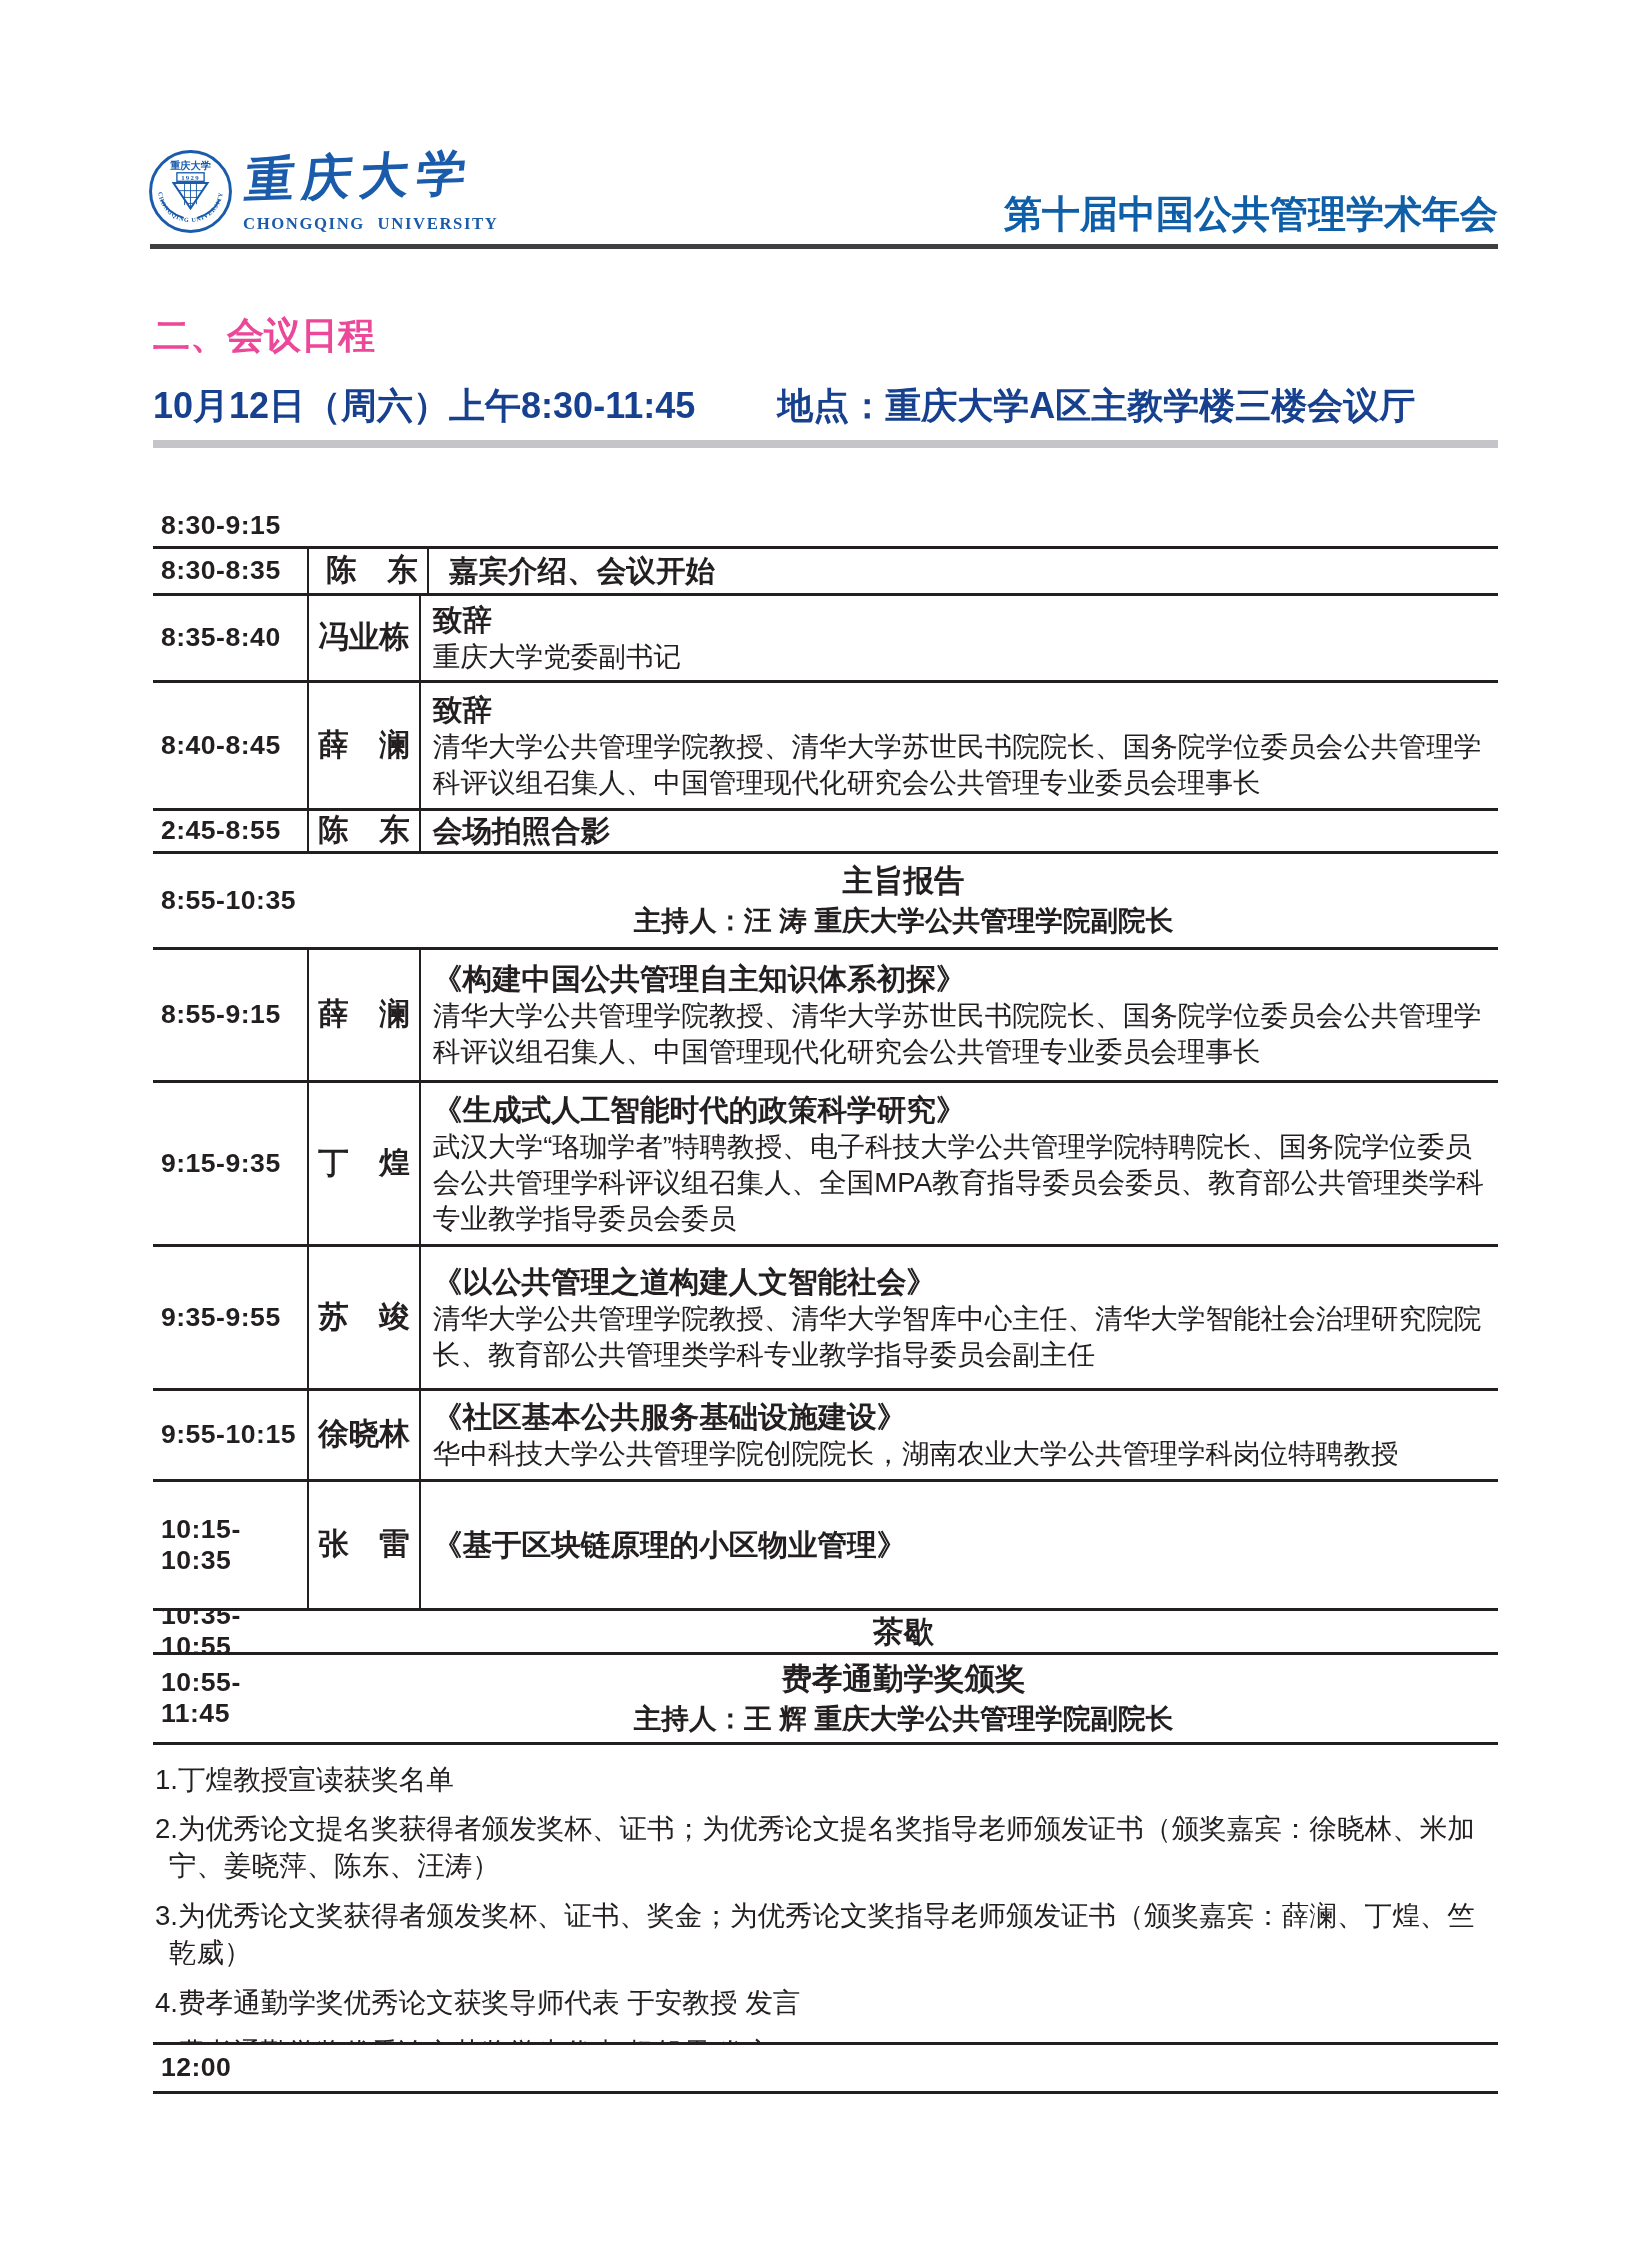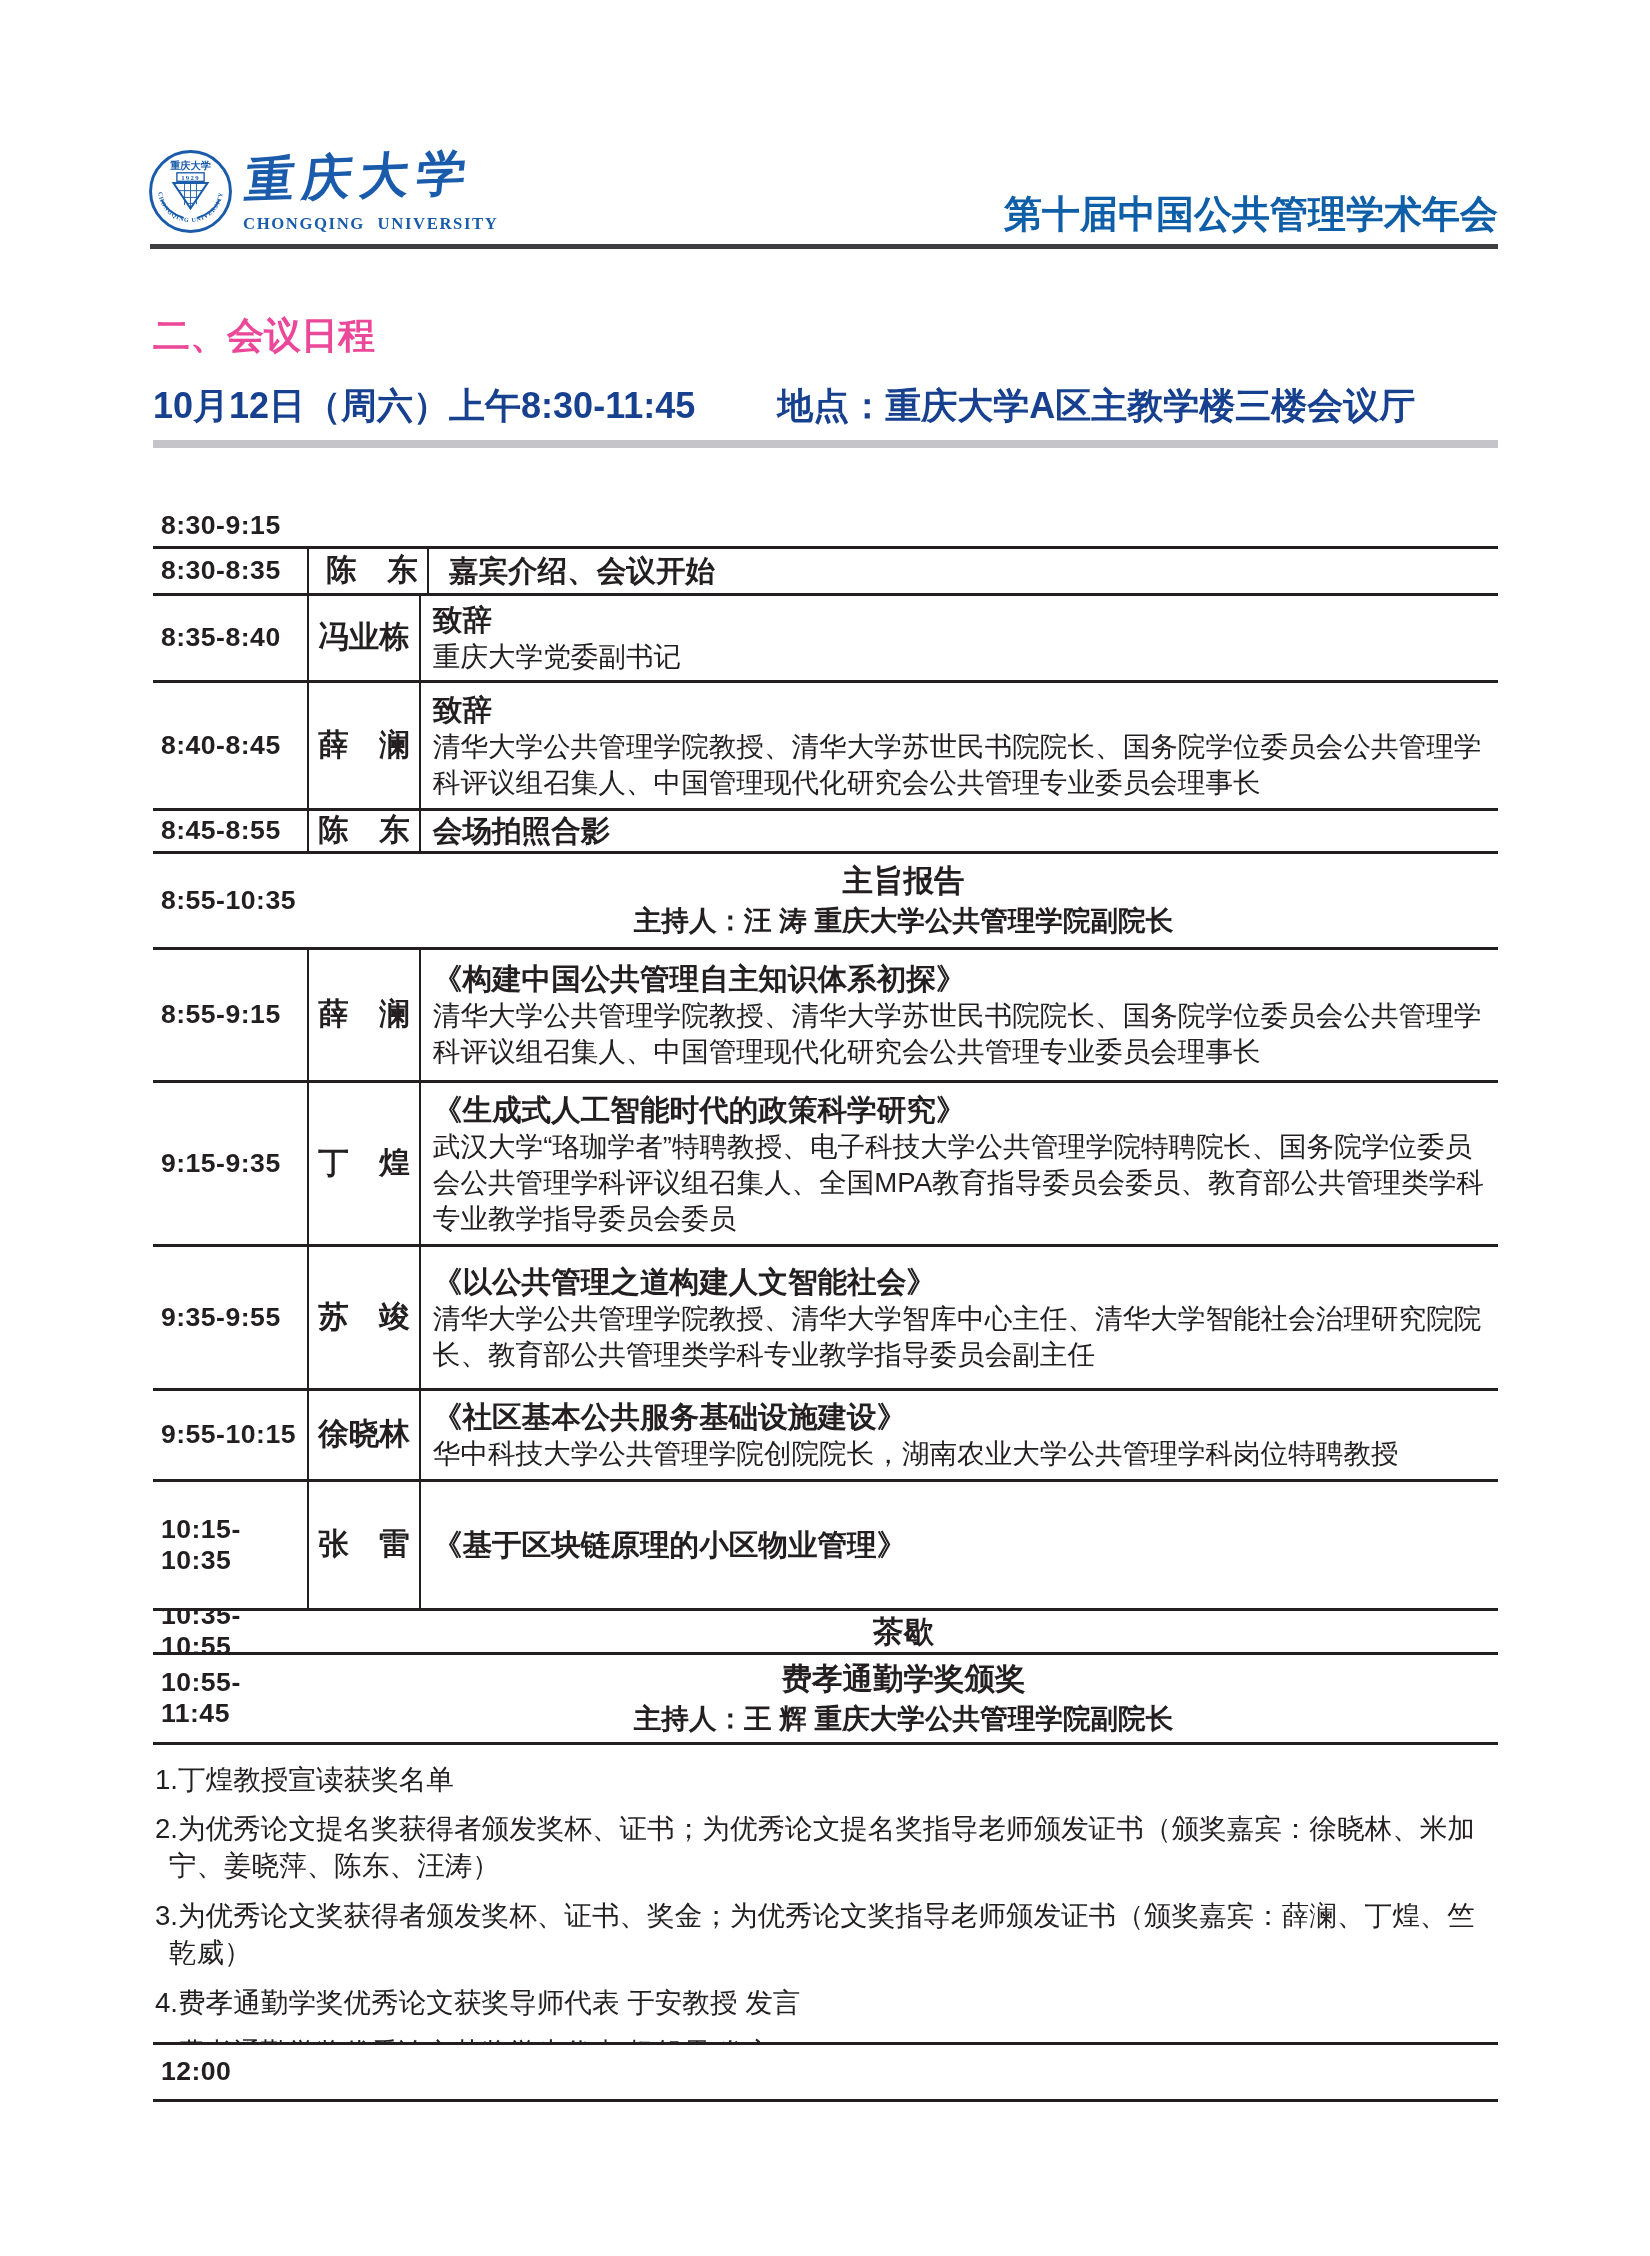--- a/index.html
+++ b/index.html
@@ -116,21 +116,21 @@
       </div>
       <div class="row talk" style="height: 128px;">
         <div class="c-time">8:40-8:45</div>
         <div class="c-name">薛　澜</div>
         <div class="c-body">
           <div class="t-title">致辞</div>
           <div class="t-desc">清华大学公共管理学院教授、清华大学苏世民书院院长、国务院学位委员会公共管理学科评议组召集人、中国管理现代化研究会公共管理专业委员会理事长</div>
         </div>
       </div>
       <div class="row talk" style="height: 43px;">
-        <div class="c-time">8:45-8:55</div>
+        <div class="c-time">2:45-8:55</div>
         <div class="c-name">陈　东</div>
         <div class="c-body">
           <div class="t-title">会场拍照合影</div>
         </div>
       </div>
       <div class="row session" style="height: 96px;">
         <div class="c-time">8:55-10:35</div>
         <div class="c-center">
           <div class="s-title">主旨报告</div>
           <div class="s-host">主持人：汪 涛 重庆大学公共管理学院副院长</div>
@@ -188,19 +188,19 @@
           <div class="s-host">主持人：王 辉 重庆大学公共管理学院副院长</div>
         </div>
       </div>
       <div class="row notes" style="height: 297px;">
         <div class="note">1.丁煌教授宣读获奖名单</div>
         <div class="note">2.为优秀论文提名奖获得者颁发奖杯、证书；为优秀论文提名奖指导老师颁发证书（颁奖嘉宾：徐晓林、米加宁、姜晓萍、陈东、汪涛）</div>
         <div class="note">3.为优秀论文奖获得者颁发奖杯、证书、奖金；为优秀论文奖指导老师颁发证书（颁奖嘉宾：薛澜、丁煌、竺乾威）</div>
         <div class="note">4.费孝通勤学奖优秀论文获奖导师代表 于安教授 发言</div>
         <div class="note">5.费孝通勤学奖优秀论文获奖学生代表 杨舒雯 发言</div>
       </div>
-      <div class="row plain lunch-top" style="height: 60px;">
+      <div class="row plain lunch-top" style="height: 52px;">
         <div class="c-time">12:00</div>
       </div>
     </div>
 
 </div>
 
 
 </body></html>

